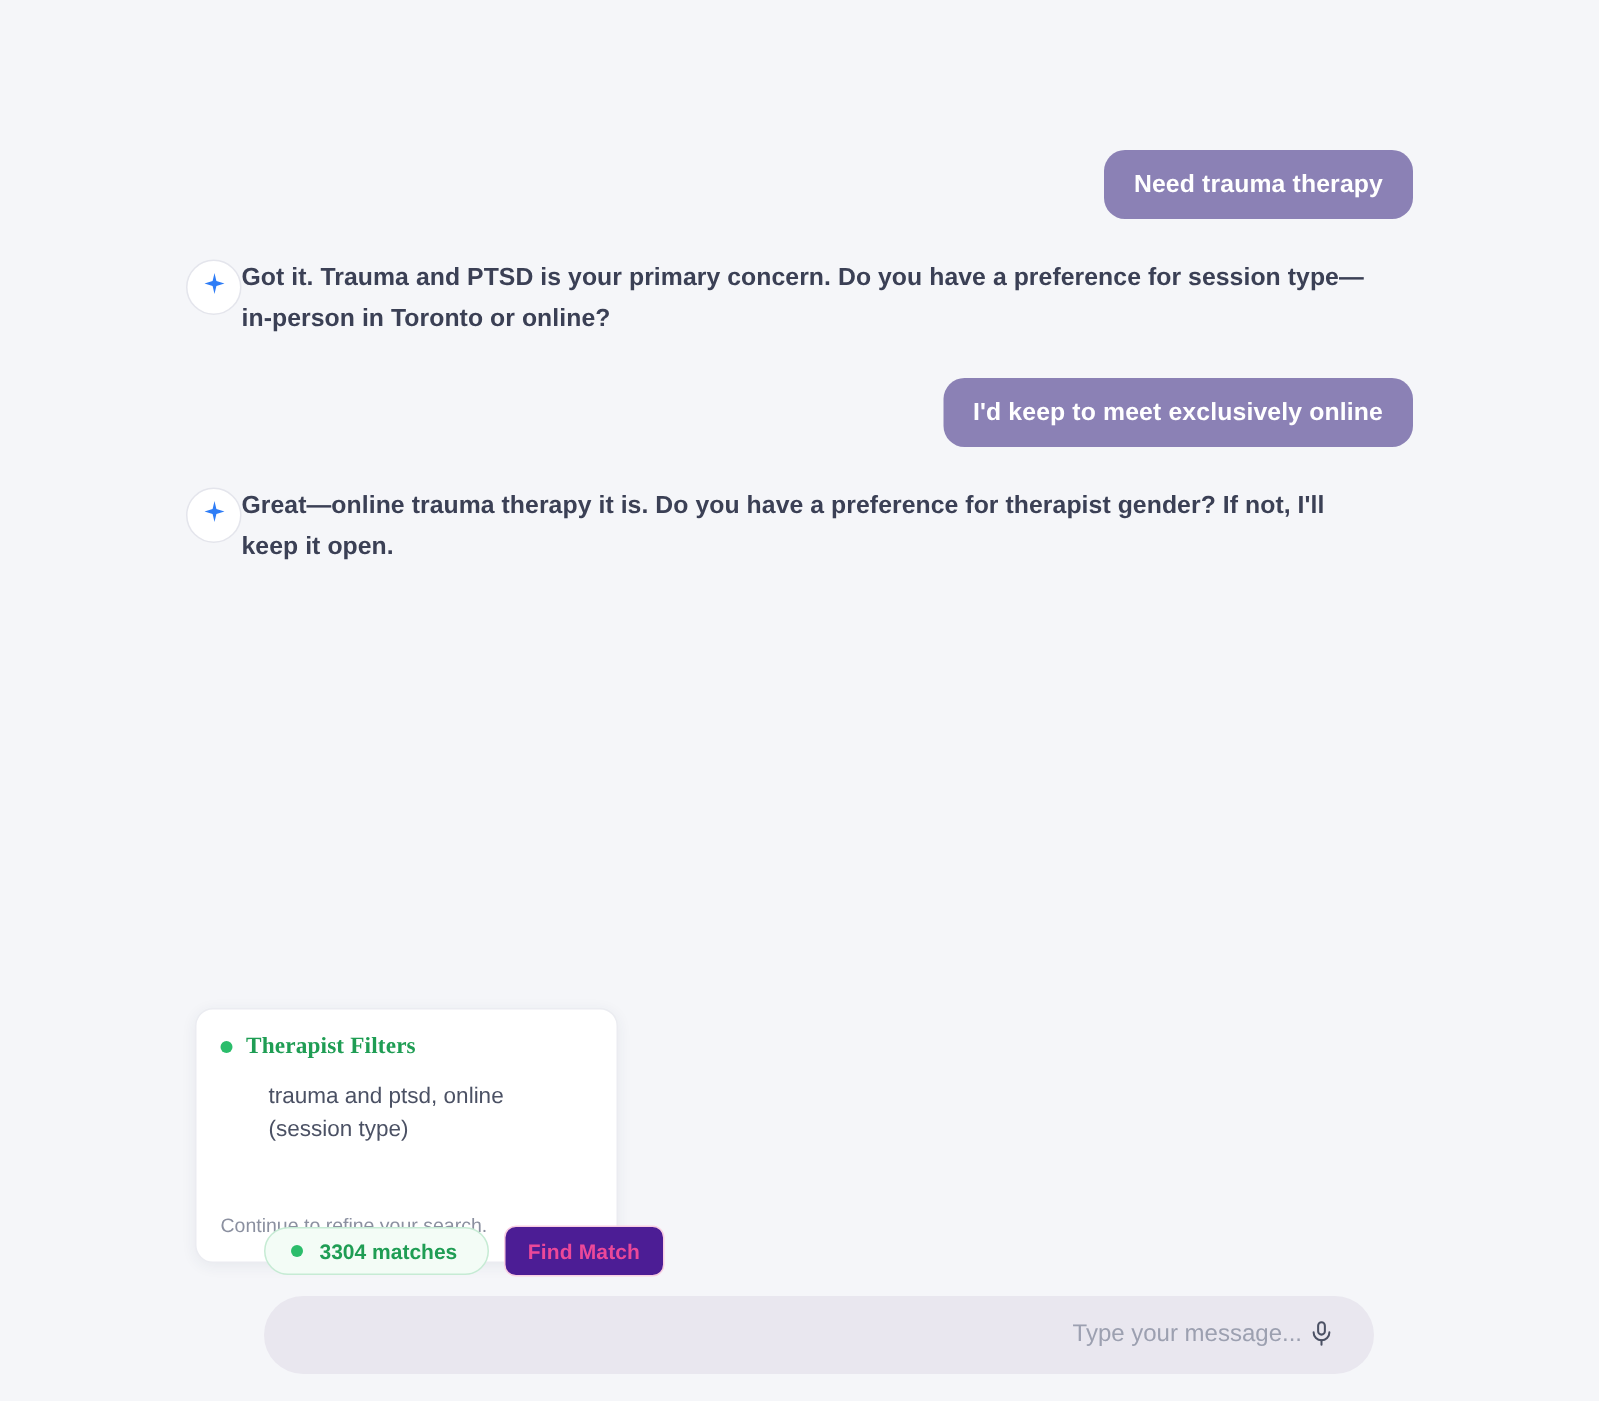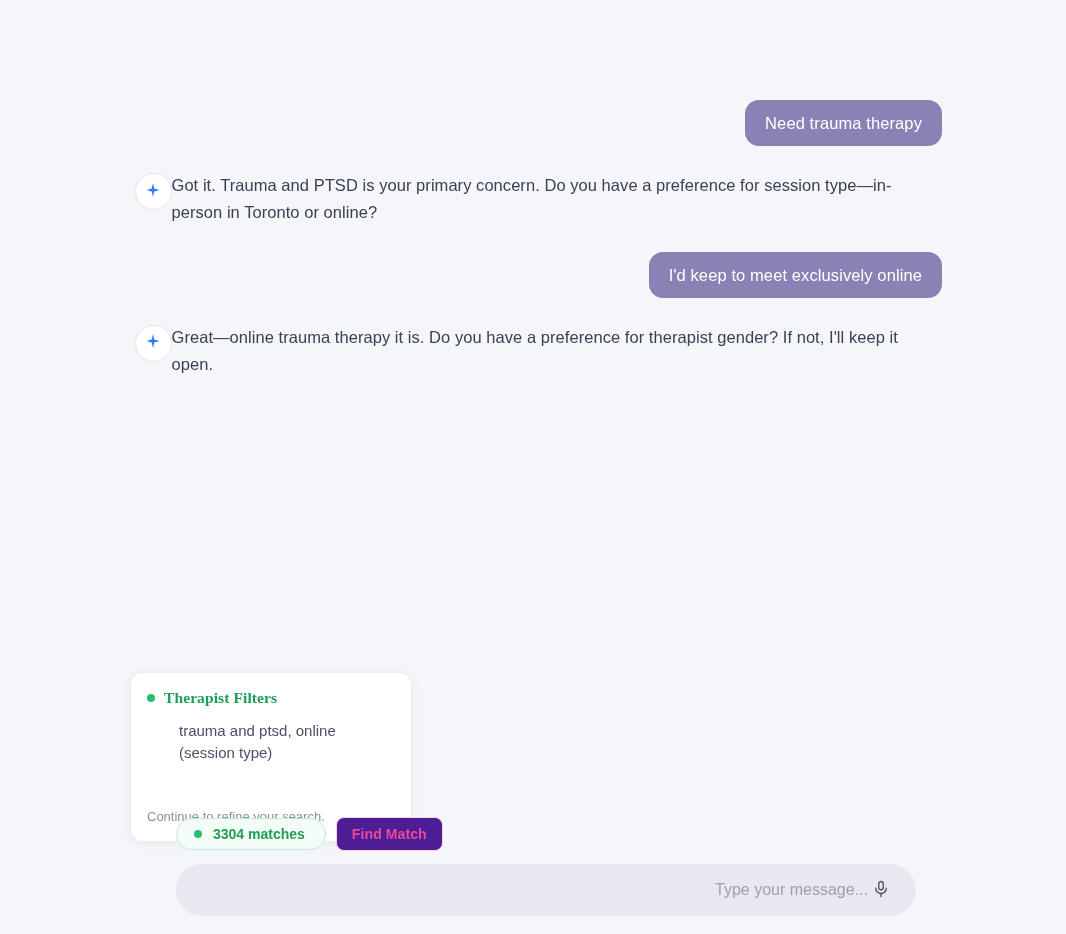--- a/index.html
+++ b/index.html
@@ -35,23 +35,23 @@
     overflow: hidden;
   }
 
   .chat-inner {
     padding: 100px 124px 0 124px;
     display: flex;
     flex-direction: column;
     gap: 26px;
   }
 
-  .msg-row { display: flex; width: 100%; }
+  .msg-row { display: flex; width: 100%; font-weight: bold; }
   .msg-row.user { justify-content: flex-end; }
-  .msg-row.assistant { justify-content: center; align-items: flex-start; gap: 0; }
+  .msg-row.assistant { justify-content: flex-start; align-items: flex-start; gap: 0; }
 
   .bubble-user {
     background: #8b81b5;
     color: #ffffff;
     font-size: 16.5px;
     line-height: 1.35;
     padding: 12px 20px;
     border-radius: 14px;
     max-width: 560px;
     letter-spacing: .1px;

